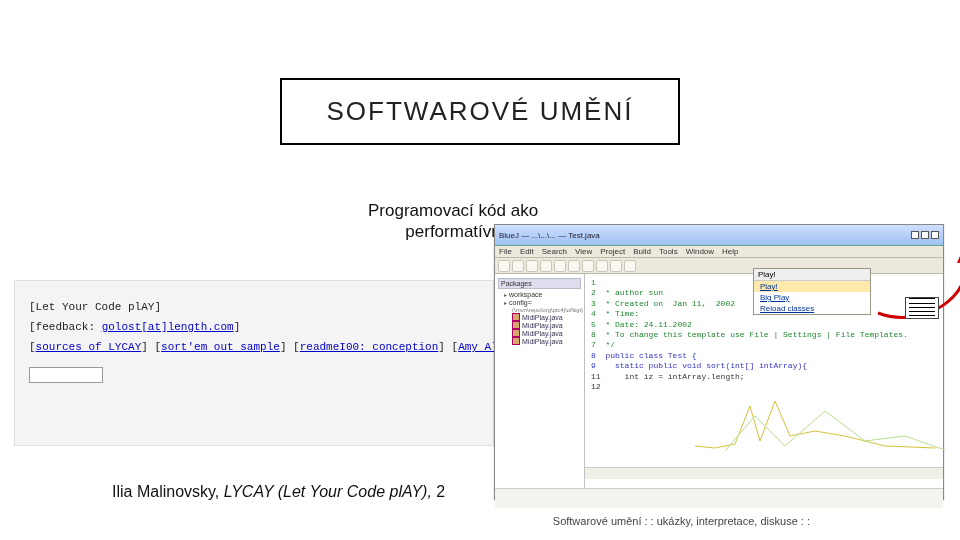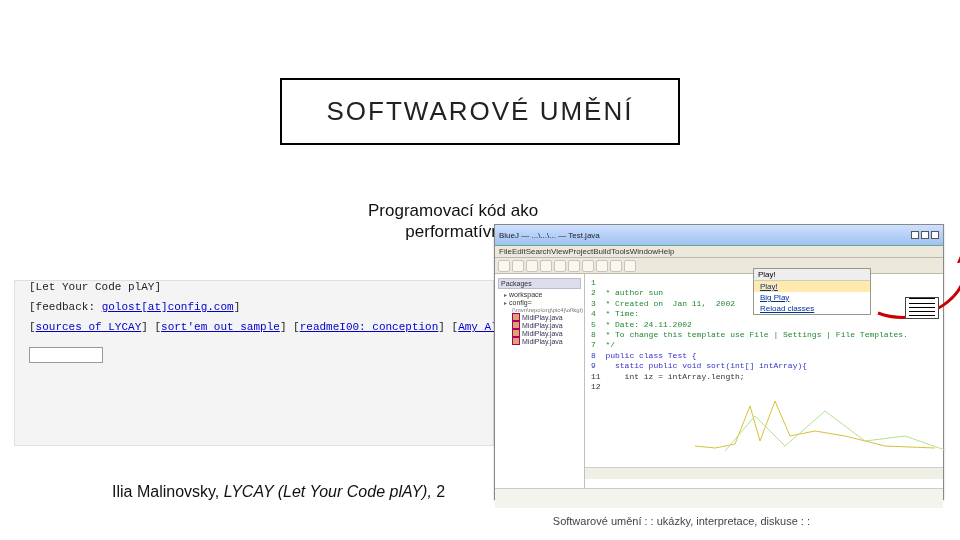--- a/index.html
+++ b/index.html
@@ -29,21 +29,21 @@
   }
   
   .img-left {
     position: absolute;
     left: 14px;
     top: 280px;
     width: 480px;
     height: 166px;
     background: #f4f4f4;
     border: 1px solid #e0e0e0;
-    padding: 0 14px;
+    padding: 20px 14px;
     font-family: "Courier New", monospace;
     font-size: 11px;
     color: #222;
   }
   .img-left .line { margin-bottom: 8px; white-space: nowrap; }
   .img-left a { color: #00c; text-decoration: underline; }
   .img-left .src-btn {
     display:inline-block; width:74px; height:16px;
     background:#fff; border:1px solid #999; margin-top:6px;
   }
@@ -55,21 +55,21 @@
     width: 450px;
     height: 276px;
     background: #e8ecf2;
     border: 1px solid #888;
     box-shadow: 0 1px 2px rgba(0,0,0,.2);
   }
   .ide-titlebar { height: 14px; background: linear-gradient(#cfe0ff,#9ec0f0); border-bottom:1px solid #6a8; display:flex; align-items:center; padding:10px 4px; }
   .ide-titlebar span { font-size:8px; color:#223; }
   .ide-titlebar .winbtn { width:8px; height:8px; background:#fff; border:1px solid #555; margin-left:2px; }
   .ide-titlebar .spacer { flex:1; }
-  .ide-menubar { height:12px; background:#ece8dc; border-bottom:1px solid #bcb8ac; font-size:8px; color:#333; padding:0 4px; display:flex; align-items:center;}
+  .ide-menubar { height:12px; background:#ece8dc; border-bottom:1px solid #bcb8ac; font-size:8px; color:#333; padding:0 4px; display:flex; gap:8px; align-items:center;}
   .ide-toolbar { height:16px; background:#ece8dc; border-bottom:1px solid #bcb8ac; display:flex; align-items:center; gap:2px; padding:0 3px;}
   .ide-toolbar .tbtn { width:12px; height:12px; background:#f9f7ef; border:1px solid #c9c5b9; border-radius:2px; }
   .ide-body { display:flex; height: 214px; }
   .ide-sidebar { width: 90px; background:#fff; border-right:1px solid #c0c0c0; padding:4px 3px; font-size:7px; color:#333;}
   .ide-sidebar .hdr { background:#dde; border:1px solid #bbc; padding:1px 2px; margin-bottom:2px; font-size:7px;}
   .ide-sidebar .node { padding-left:6px; margin:1px 0; display:flex; align-items:center; gap:2px;}
   .ide-sidebar .node::before { content:"▸"; font-size:6px; color:#666; }
   .ide-sidebar .leaf { padding-left:14px; font-size:7px; color:#335; display:flex; align-items:center; gap:2px;}
   .ide-sidebar .leaf::before { content:""; width:6px;height:6px;background:#d9a66d;border:1px solid #a06; display:inline-block;}
   .ide-editor { flex:1; background:#fff; position:relative; font-family:"Courier New",monospace; font-size:8px; color:#333; padding:4px 6px; }
@@ -117,21 +117,21 @@
   </div>
 
   <div class="subtitle">
     <span>Programovací kód ako</span><br>
     <span>performatívn</span>
   </div>
 
   <div class="img-left">
     <div class="line">[Let Your Code plAY]</div>
     <div class="line">
-      <span>[feedback: </span><a>golost[at]config.com</a><span>]</span>
+      <span>[feedback: </span><a>golost[at]length.com</a><span>]</span>
     </div>
     <div class="line">
       [<a>sources of LYCAY</a>] [<a>sort'em out sample</a>] [<a>readmeI00: conception</a>] [<a>Amy Alexander's text</a>]
     </div>
     <div class="src-btn"></div>
   </div>
 
   <div class="img-right">
     <div class="ide-titlebar">
       <span>BlueJ — ...\...\... — Test.java</span>

